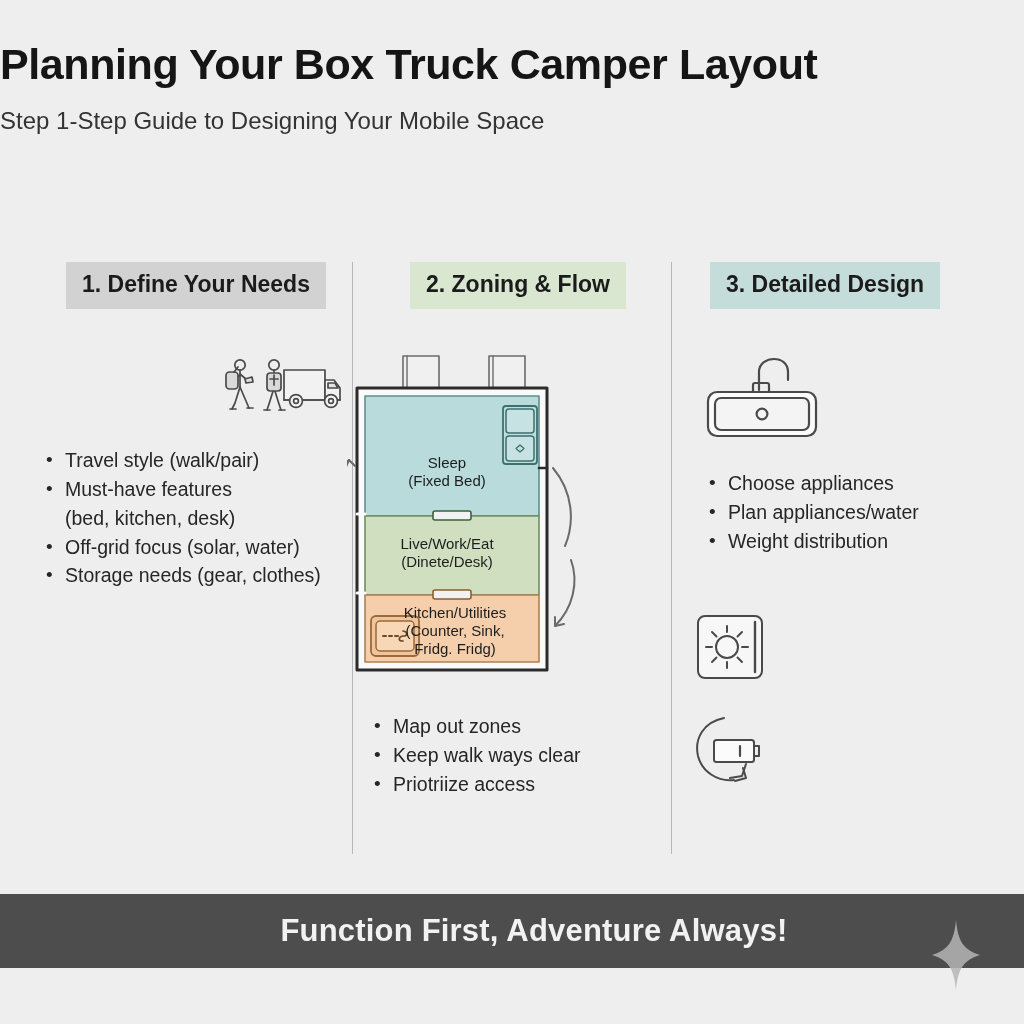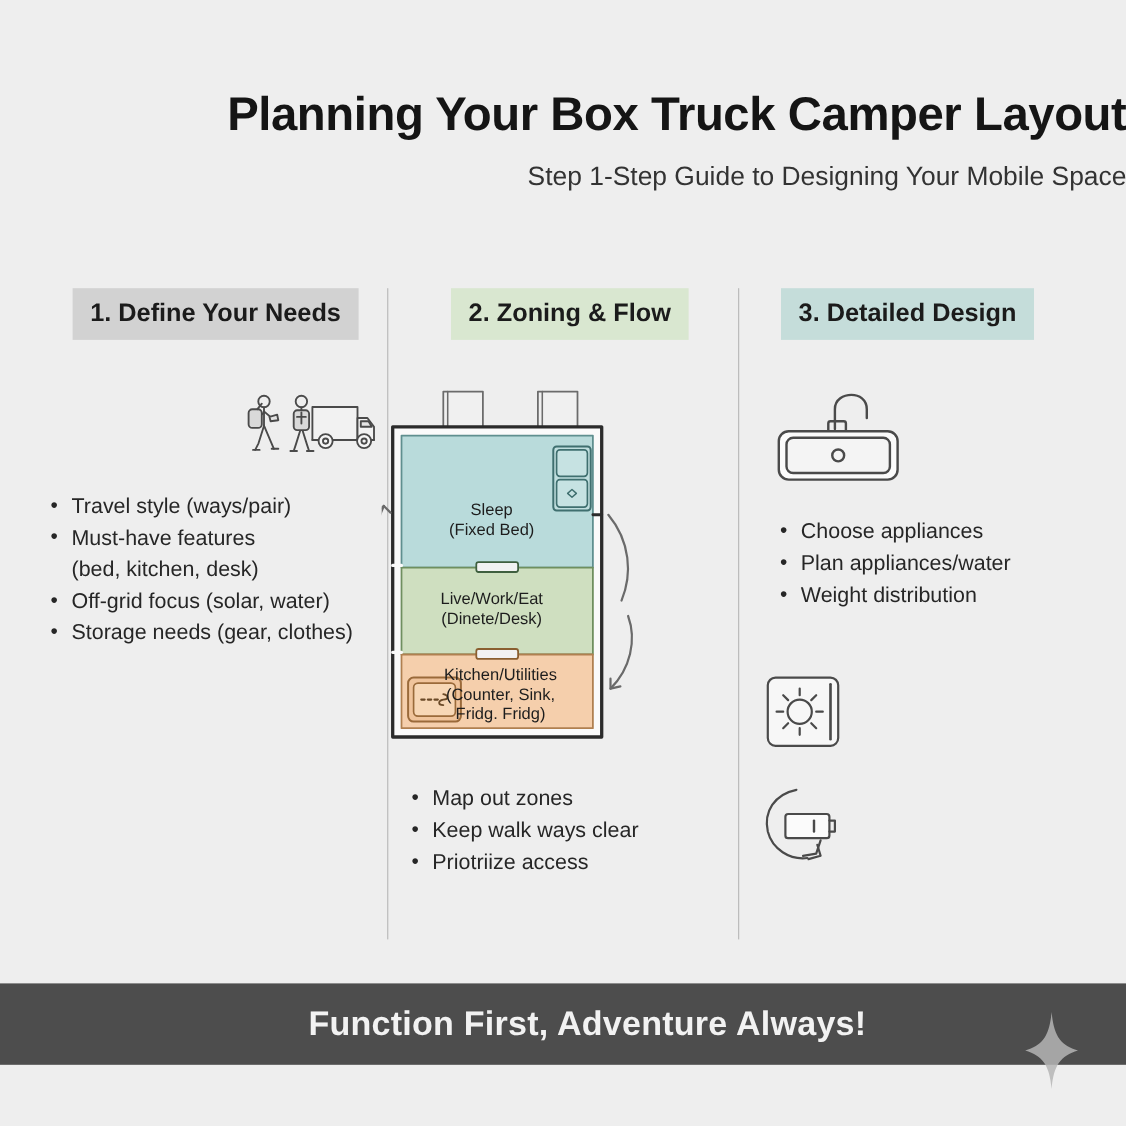--- a/index.html
+++ b/index.html
@@ -6,21 +6,21 @@
   html,body { width:1024px; height:1024px; }
   body {
     background:#eeeeee;
     font-family:"Liberation Sans", sans-serif;
     color:#1c1c1c;
     position:relative;
     overflow:hidden;
   }
 
   
-  #header { padding-top:82px; text-align:right; }
+  #header { padding-top:42px; text-align:left; }
   #page-title {
     font-size:43px;
     font-weight:bold;
     letter-spacing:-0.4px;
     color:#151515;
     line-height:1.05;
   }
   #page-subtitle {
     margin-top:20px;
     font-size:24px;
@@ -153,21 +153,21 @@
         <path d="M116 29 L123 29 L126 34 L116 34 Z" fill="#e4e4e4"></path>
         <circle cx="84" cy="47" r="6.4" fill="#f6f6f6"></circle>
         <circle cx="84" cy="47" r="2.4"></circle>
         <circle cx="119" cy="47" r="6.4" fill="#f6f6f6"></circle>
         <circle cx="119" cy="47" r="2.4"></circle>
         <path d="M72 46 L77 46 M91 46 L112 46 M126 46 L128 46"></path>
       </svg>
     </div>
 
     <ul class="bullets" id="bullets-1">
-      <li>Travel style (ways/pair)</li>
+      <li>Travel style (walk/pair)</li>
       <li>Must-have features
 (bed, kitchen, desk)</li>
       <li>Off-grid focus (solar, water)</li>
       <li>Storage needs (gear, clothes)</li>
     </ul>
   </div>
 
   <div class="divider" id="divider-1"></div>
 
   <div class="col col-2">

